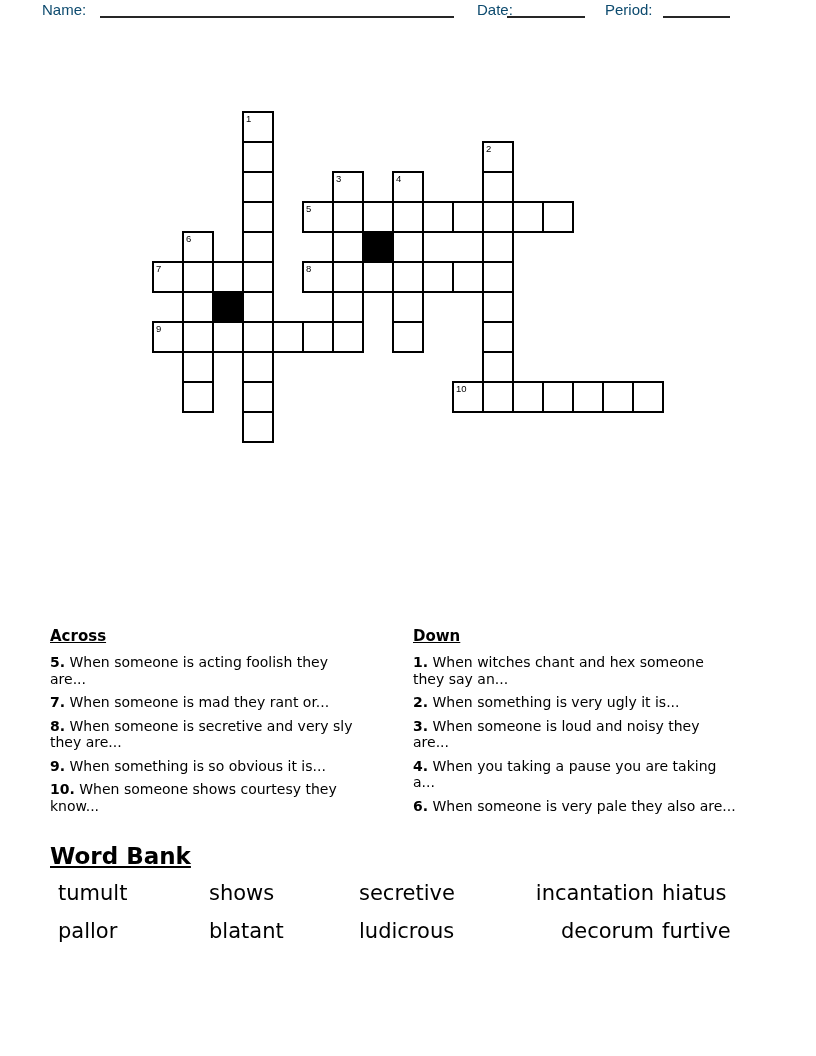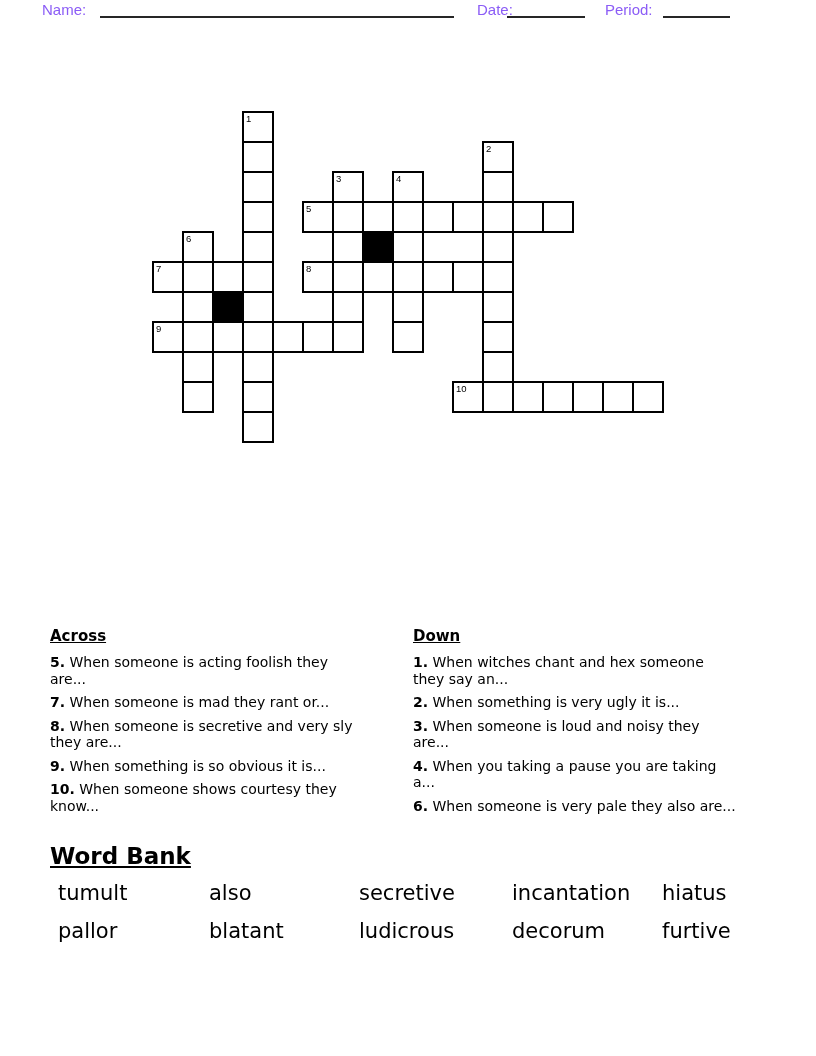--- a/index.html
+++ b/index.html
@@ -1,20 +1,20 @@
 <!DOCTYPE html>
 <html><head>
 <meta charset="utf-8">
 <style>
   html,body{margin:0;padding:0;background:#fff;}
   .page{position:relative;width:816px;height:1056px;background:#ffffff;overflow:hidden;
         font-family:"DejaVu Sans",sans-serif;color:#000;}
   
   .hdr-label{position:absolute;top:1px;font-family:"Liberation Sans",sans-serif;
-             font-size:15px;color:#8b5cf6;white-space:nowrap;}
+             font-size:15px;color:#0c4a6e;white-space:nowrap;}
   .hdr-line{position:absolute;top:2px;height:14px;border-bottom:2px solid #262626;}
   
   .title{position:absolute;top:30px;left:0;right:0;margin:0;text-align:center;
          font-size:45px;font-weight:600;letter-spacing:0;}
   
   .grid{position:absolute;left:152px;top:111px;width:514px;height:334px;}
   .cell{position:absolute;width:32px;height:32px;box-sizing:border-box;
         border:2px solid #000;background:#fff;}
   .cell.black{background:#000;}
   .cell .num{position:absolute;top:0;left:2px;
@@ -27,21 +27,21 @@
   .clue{font-size:14px;line-height:16.5px;margin:0 0 7px 0;}
   .clue b{font-weight:700;}
   
   .wordbank{position:absolute;left:50px;top:843px;right:36px;}
   .wb-heading{font-size:23px;font-weight:700;text-decoration:underline;margin:0 0 11px 0;}
   .wb-row{display:flex;font-size:21px;line-height:26px;margin-bottom:12px;}
   .wb-word{flex:0 0 auto;white-space:nowrap;margin-left:8px;}
   .wb-word:nth-child(1){width:143px;}
   .wb-word:nth-child(2){width:142px;}
   .wb-word:nth-child(3){width:145px;}
-  .wb-word:nth-child(4){width:142px;}
+  .wb-word:nth-child(4){width:142px;text-align:right;}
 </style>
 </head>
 <body>
 
 <div class="page">
 
   <div>
     <span class="hdr-label" style="left:42px">Name:</span>
     <span class="hdr-line" style="left:100px;width:354px"></span>
     <span class="hdr-label" style="left:477px">Date:</span>
@@ -156,21 +156,21 @@
         <p class="clue"><b>4.</b> When you taking a pause you are taking a...</p>
         <p class="clue"><b>6.</b> When someone is very pale they also are...</p>
       </div>
   </div>
 
   <div class="wordbank">
     <div class="wb-heading">Word Bank</div>
     <div>
         <div class="wb-row">
           <span class="wb-word">tumult</span>
-          <span class="wb-word">also</span>
+          <span class="wb-word">shows</span>
           <span class="wb-word">secretive</span>
           <span class="wb-word">incantation</span>
           <span class="wb-word">hiatus</span>
         </div>
         <div class="wb-row">
           <span class="wb-word">pallor</span>
           <span class="wb-word">blatant</span>
           <span class="wb-word">ludicrous</span>
           <span class="wb-word">decorum</span>
           <span class="wb-word">furtive</span>

